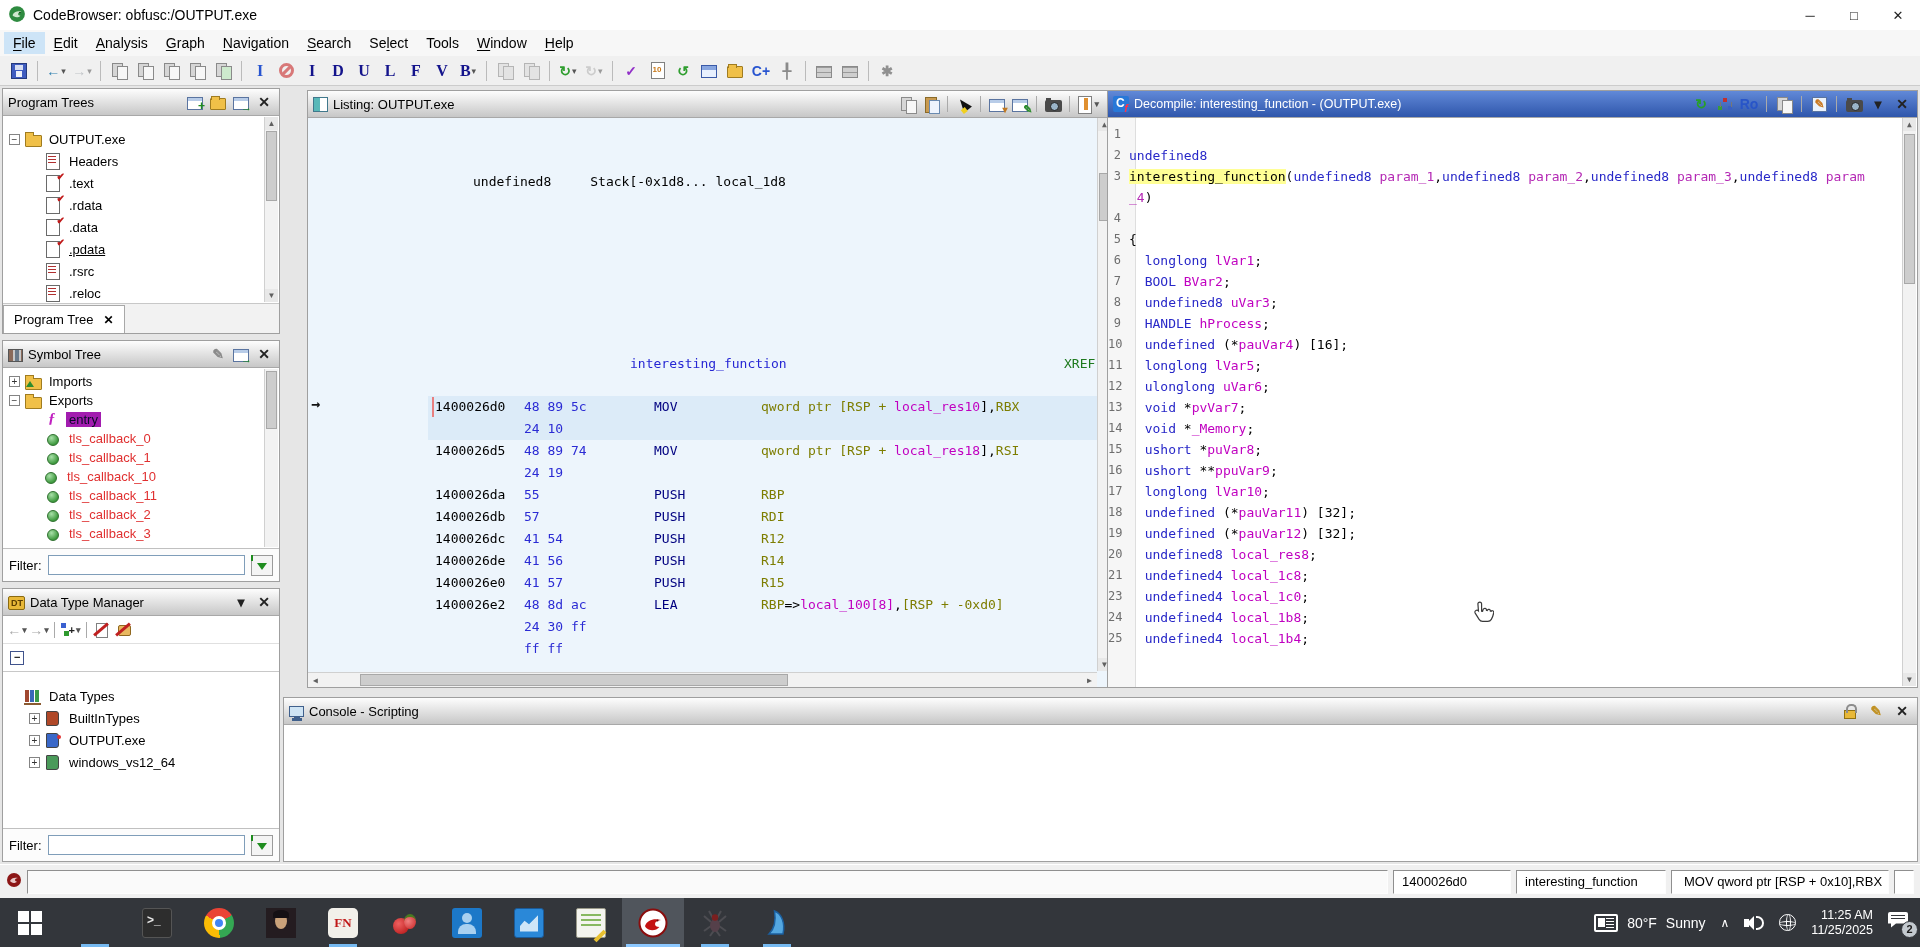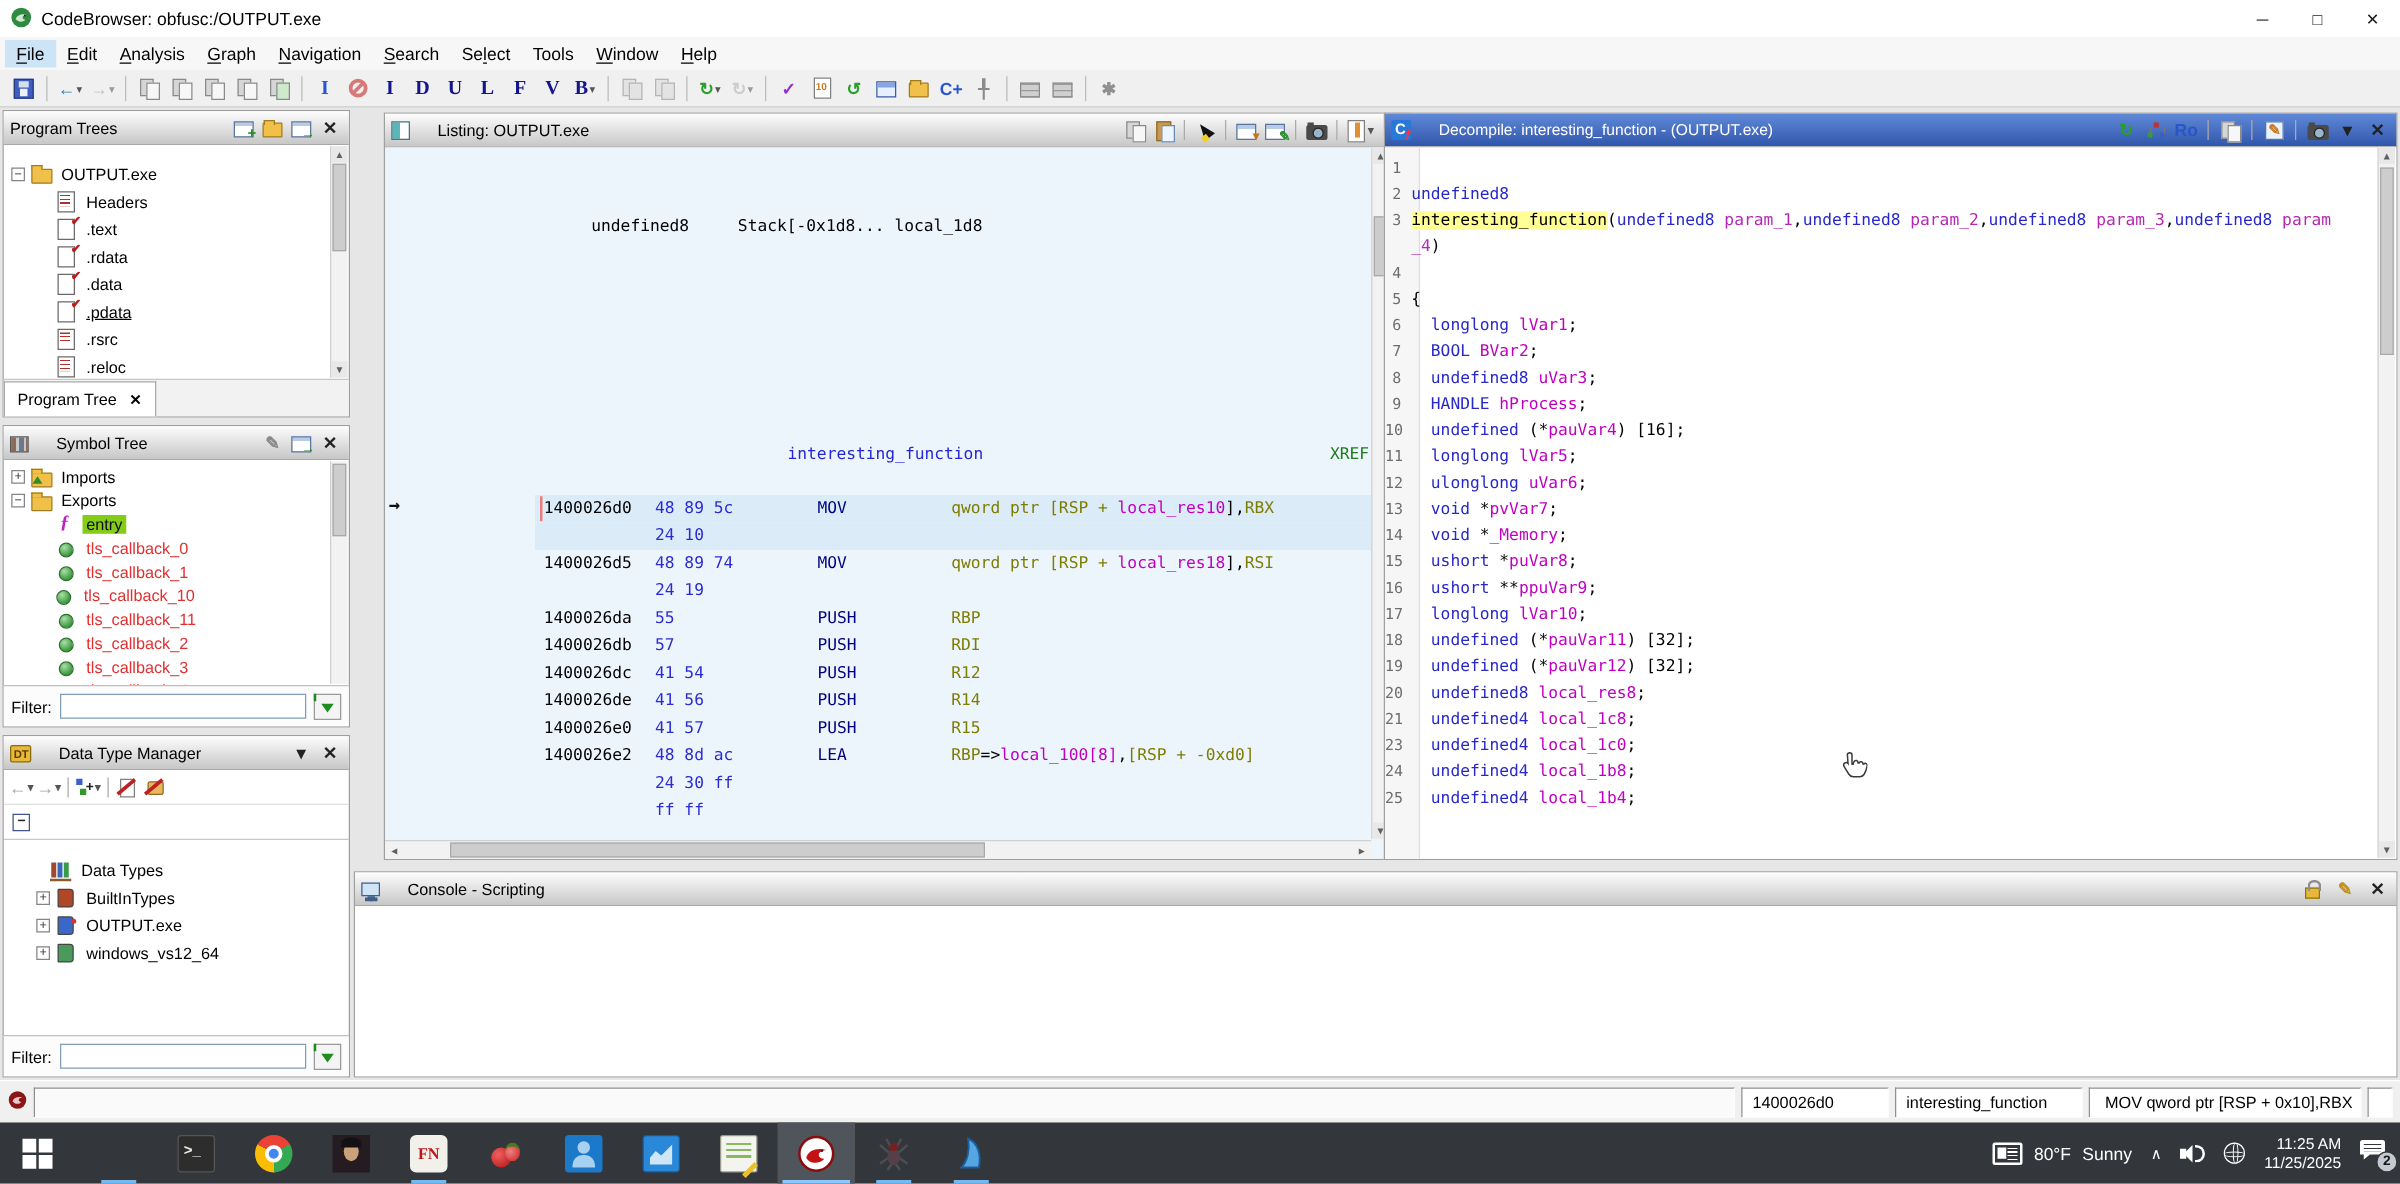--- a/index.html
+++ b/index.html
@@ -106,33 +106,33 @@
 .ic-books::before{content:'';position:absolute;left:1px;top:2px;width:4px;height:12px;background:#a04830;box-shadow:5px 0 0 #3a68b8,10px 0 0 #3a9a4a;}
 .ic-books::after{content:'';position:absolute;left:0;bottom:-1px;width:17px;height:2px;background:#8a5a30;}
 .ic-book-closed::before,.ic-book-prog::before,.ic-book-arch::before{content:'';position:absolute;left:2px;top:1px;width:11px;height:13px;border-radius:1px 3px 3px 1px;border:1px solid #444;}
 .ic-book-closed::before{background:#b04828;}
 .ic-book-prog::before{background:#3a68c8;}
 .ic-book-arch::before{background:#4a9a5a;}
 .ic-book-prog::after{content:'';position:absolute;right:1px;top:3px;width:4px;height:4px;border-radius:50%;background:#e03030;}
 
 
 .panel{position:absolute;background:#fff;border:1px solid #9f9f9f;}
-.phdr{height:27px;background:linear-gradient(#fdfdfd,#c7c7c7);border-bottom:1px solid #a8a8a8;display:flex;align-items:center;padding:0 5px;font-size:13px;gap:22px;}
+.phdr{height:27px;background:linear-gradient(#fdfdfd,#c7c7c7);border-bottom:1px solid #a8a8a8;display:flex;align-items:center;padding:0 5px;font-size:13px;gap:5px;}
 .phdr .sp{flex:1;}
 .hbtn{min-width:20px;height:20px;display:flex;align-items:center;justify-content:center;font-size:13px;color:#222;font-weight:bold;position:relative;}
 .hsep{width:1px;height:16px;background:#aaa;margin:0 3px;}
 .phdr-blue{background:linear-gradient(#6189d8,#2f56ab);color:#fff;}
 
 
 .trow{display:flex;align-items:center;height:22px;white-space:nowrap;font-size:13px;}
 .exp{width:11px;height:11px;border:1px solid #848484;background:#fff;font-size:10px;line-height:9px;text-align:center;margin-right:4px;flex:0 0 11px;color:#333;}
 .expsp{width:15px;flex:0 0 15px;}
 .tl{padding:0 3px;}
 .tl.red{color:#e03030;}
-.trow.sel .tl{background:#84cc16;color:#0a0a28;}
+.trow.sel .tl{background:#a21caf;color:#0a0a28;}
 
 .vsb{position:absolute;width:14px;background:#f2f2f2;border-left:1px solid #d0d0d0;}
 .vsb .thumb{position:absolute;left:1px;right:1px;background:#cdcdcd;border:1px solid #a8a8a8;}
 .sarrow{position:absolute;left:0;right:0;height:13px;display:flex;align-items:center;justify-content:center;font-size:8px;color:#606060;background:#e8e8e8;}
 
 .filterrow{position:absolute;left:0;right:0;bottom:0;height:33px;border-top:1px solid #c0c0c0;display:flex;align-items:center;padding:0 6px;gap:6px;background:#fcfcfc;}
 .filterrow input{flex:1;height:20px;border:1px solid #7f9db9;font-size:12px;padding:0 3px;font-family:"Liberation Sans",sans-serif;}
 .fbtn{width:22px;height:21px;border:1px solid #9a9a9a;background:#f4f4f4;display:flex;align-items:center;justify-content:center;position:relative;}
 
 
@@ -576,21 +576,21 @@
         <div class="hbtn pressed">
           <span class="gi ic-slashHand"></span>
         </div>
       </div>
     <div class="dtmbar" style="border-bottom:1px solid #c8c8c8;">
         <div class="hbtn">
           <span class="gi ic-collapse"></span>
         </div>
       </div>
     <div style="position:absolute;left:0;top:84px;right:0;bottom:33px;overflow:hidden;padding-top:12px;">
-        <div class="trow" style="height: 22px; padding-left: 22px;">
+        <div class="trow" style="height: 22px; padding-left: 6px;">
           <span class="expsp"></span>
           <span class="ti ic-books"></span>
           <span class="tl">Data Types</span>
         </div>
         <div class="trow" style="height: 22px; padding-left: 26px;">
           <span class="exp">+</span>
           <span class="ti ic-book-closed"></span>
           <span class="tl">BuiltInTypes</span>
         </div>
         <div class="trow" style="height: 22px; padding-left: 26px;">

